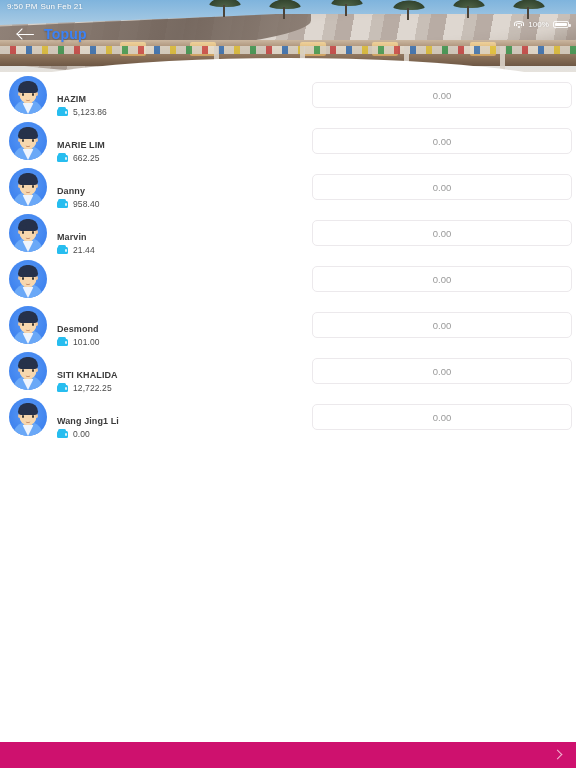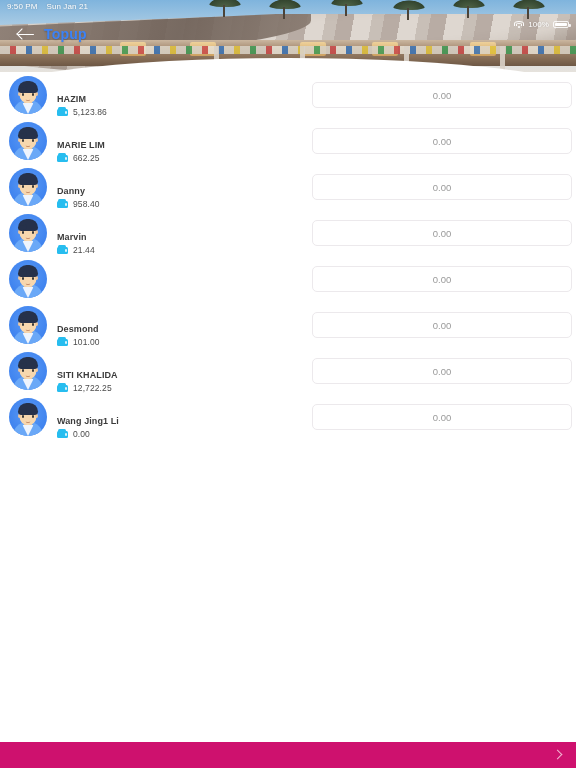--- a/index.html
+++ b/index.html
@@ -79,21 +79,21 @@
   }
 
   
   .statusbar {
     position: absolute; top:0; left:0; width:576px; height:13px;
     display:flex; align-items:center; justify-content:space-between;
     padding: 0 7px; z-index: 6;
     color:#ffffff; font-size:8px; letter-spacing:.1px;
     text-shadow: 0 0 2px rgba(0,0,0,.25);
   }
-  .sb-left { display:flex; align-items:center; gap:9px; }
+  .sb-left { display:flex; align-items:center; gap:3px; }
   .sb-right { display:flex; align-items:center; gap:4px;margin-top:36px; }
   .wifi-icon { display:inline-block; width:10px; height:8px; position:relative; }
   .wifi-icon i {
     position:absolute; left:50%; border:1.2px solid #fff; border-bottom:none;
     border-radius: 50% 50% 0 0; transform: translateX(-50%); opacity:.95;
   }
   .wifi-icon i:nth-child(1){ width:10px; height:5px; top:0; }
   .wifi-icon i:nth-child(2){ width:6px; height:3px; top:2px; }
   .wifi-dot { position:absolute; left:50%; top:5.5px; width:2px; height:2px;
     background:#fff; border-radius:50%; transform:translateX(-50%); }
@@ -273,21 +273,21 @@
           <div class="canopy"></div>
           <div class="trunk"></div>
         </div>
     </div>
     <div class="banner-fade"></div>
   </div>
 
   <div class="statusbar">
     <div class="sb-left">
       <span>9:50 PM</span>
-      <span>Sun Jan 21</span>
+      <span>Sun Feb 21</span>
     </div>
     <div class="sb-right">
       <span class="wifi-icon">
         <i></i>
           <i></i>
           <span class="wifi-dot"></span>
       </span>
       <span>100%</span>
       <span class="battery">
           <span></span>

